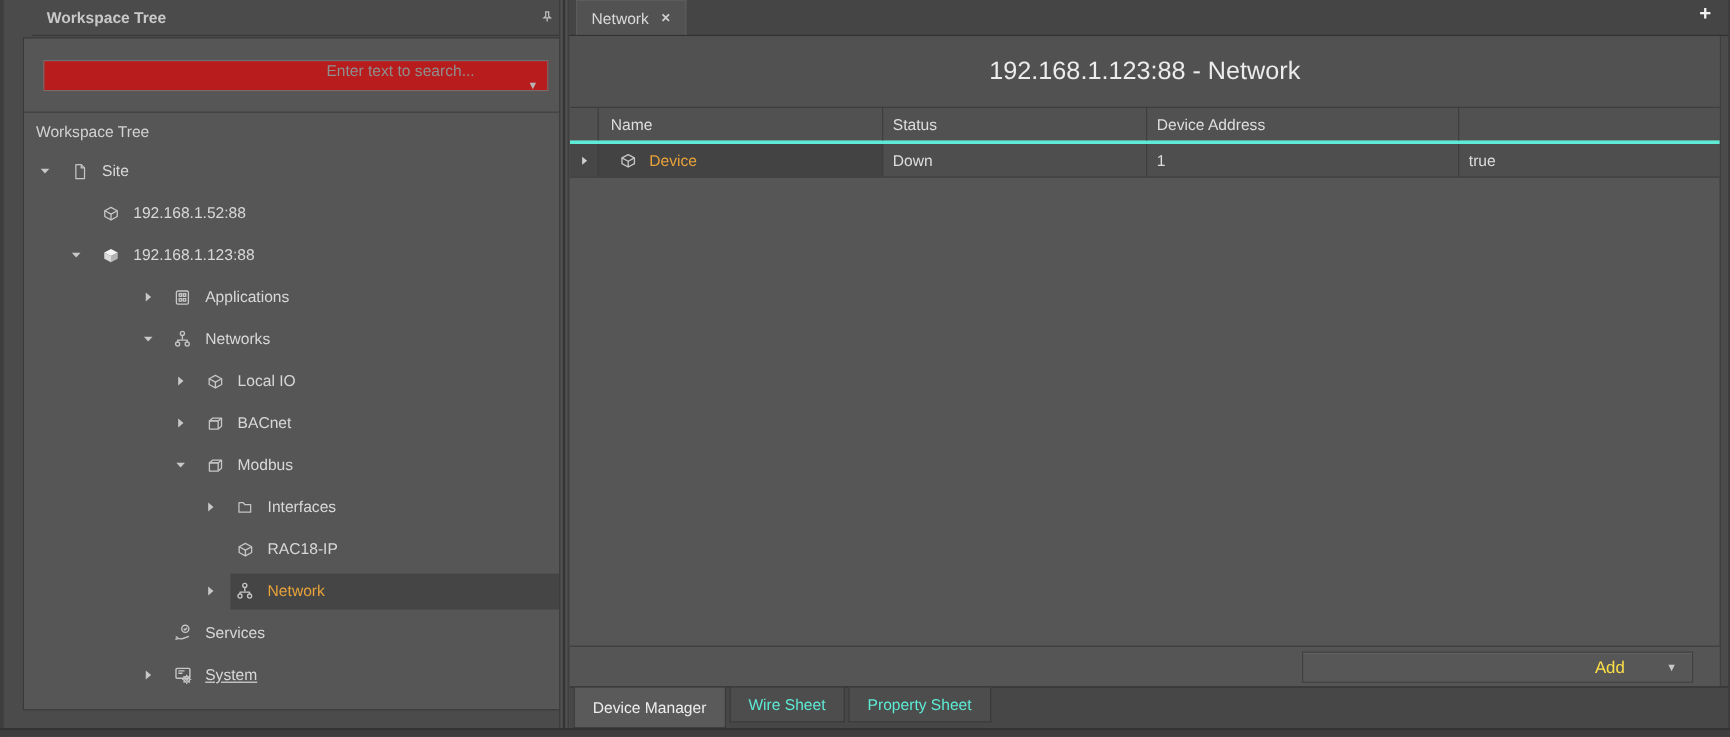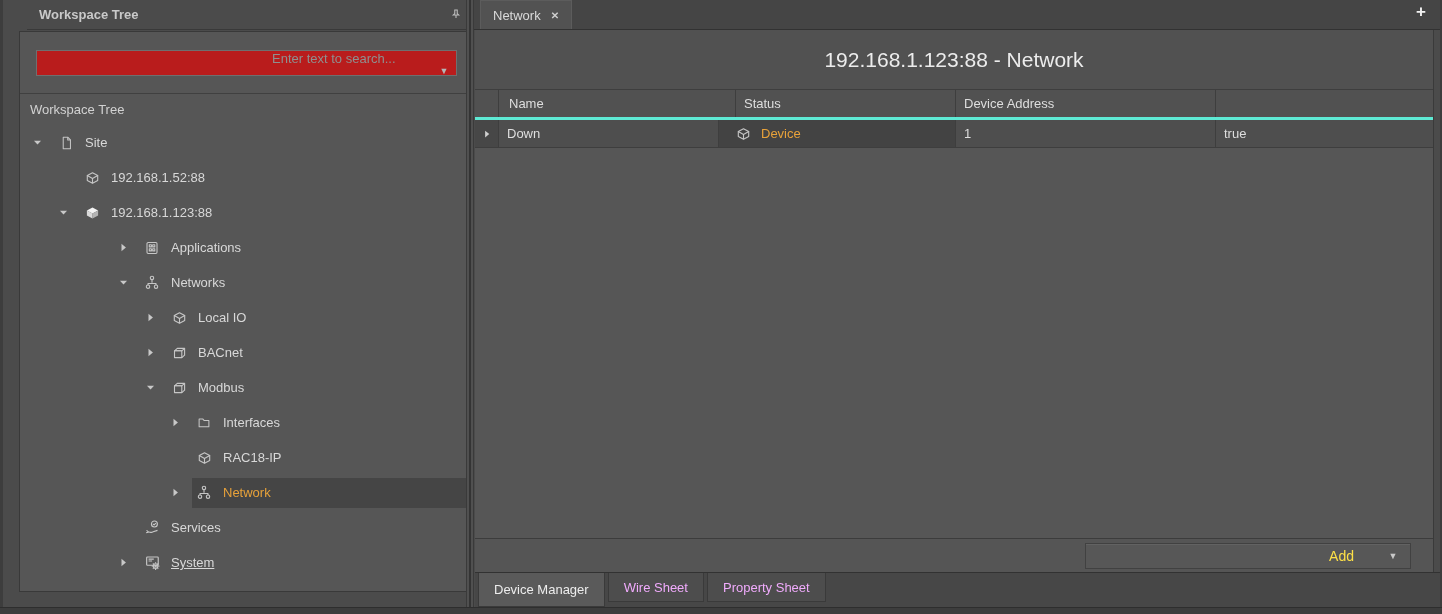--- a/index.html
+++ b/index.html
@@ -105,21 +105,21 @@
   }
   .add-label { color:#fde047; font-size:14px; margin-right:22px; }
   .add-caret { width:34px; text-align:center; color:#c8c8c8; font-size:9px; }
 
   .view-tabstrip {
     position:absolute; left:1px; right:0; bottom:7px; height:35px;
     background:#474747; border-top:1px solid #323232; display:flex; align-items:flex-start;
   }
   .vtab {
     margin-left:3px; height:29px; padding:0 15px; display:flex; align-items:center;
-    font-size:13px; color:#f0abfc; background:#4d4d4d; border:1px solid #3a3a3a; border-top:none;
+    font-size:13px; color:#5eead4; background:#4d4d4d; border:1px solid #3a3a3a; border-top:none;
   }
   .vtab.active { height:34px; background:#5a5a5a; color:#ededed; }
 </style>
 </head>
 <body>
 
 <div class="left-edge"></div>
 
 <div class="left-panel">
   <div class="dock-caption">
@@ -379,31 +379,31 @@
         <div class="cell c2">Status</div>
         <div class="cell c3">Device Address</div>
       </div>
     <div>
         <div class="grid-row">
           <div class="cell c0">
             <svg width="12" height="12" viewBox="0 0 16 16">
               <polygon points="5.5,3.5 11,8 5.5,12.5" fill="#d0d0d0"></polygon>
             </svg>
           </div>
-          <div class="cell c2">Down</div>
           <div class="cell c1">
             <span class="name-icon">
               <svg width="17" height="16" viewBox="0 0 16 16" fill="none" stroke="#c6c6c6" stroke-width="1.1" stroke-linejoin="round">
                 <path d="M8 2.8 L13.2 5.6 L8 8.4 L2.8 5.6 Z"></path>
                 <path d="M2.8 5.6 V10.4 L8 13.2 V8.4"></path>
                 <path d="M13.2 5.6 V10.4 L8 13.2"></path>
               </svg>
             </span>
             <span class="name-text">Device</span>
           </div>
+          <div class="cell c2">Down</div>
           <div class="cell c3">1</div>
           <div class="cell c4">true</div>
         </div>
       </div>
     <div class="footer">
       <div class="add-btn">
         <span class="add-label">Add</span>
         <span class="add-caret">▼</span>
       </div>
     </div>

